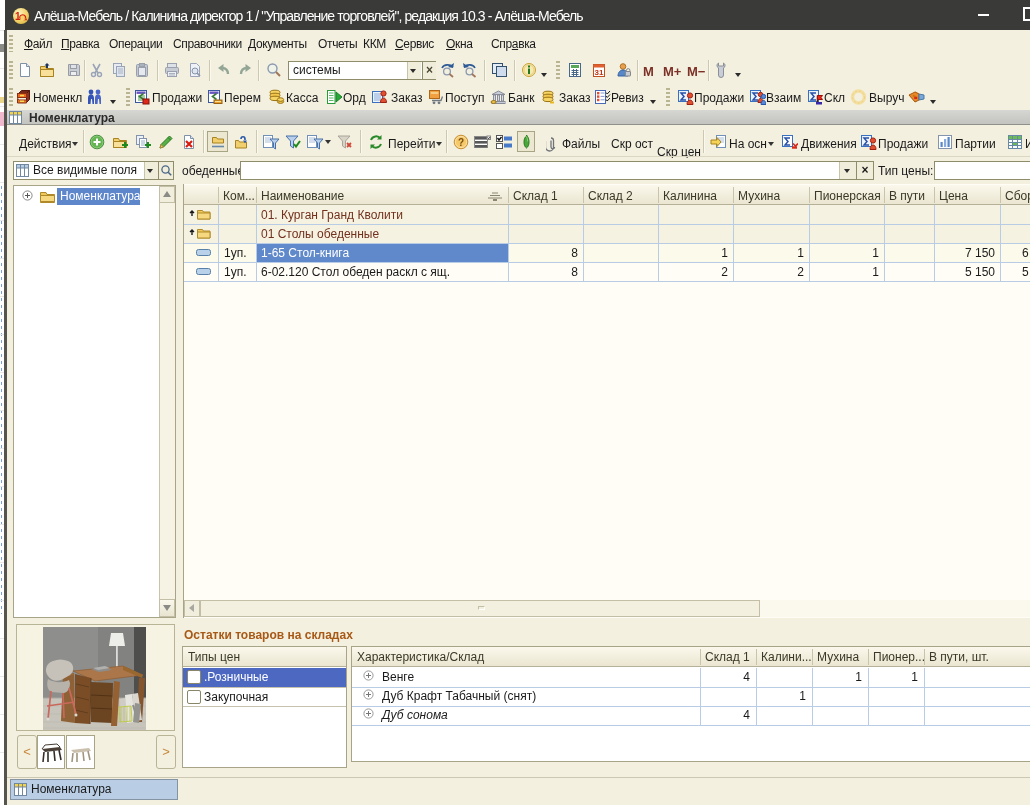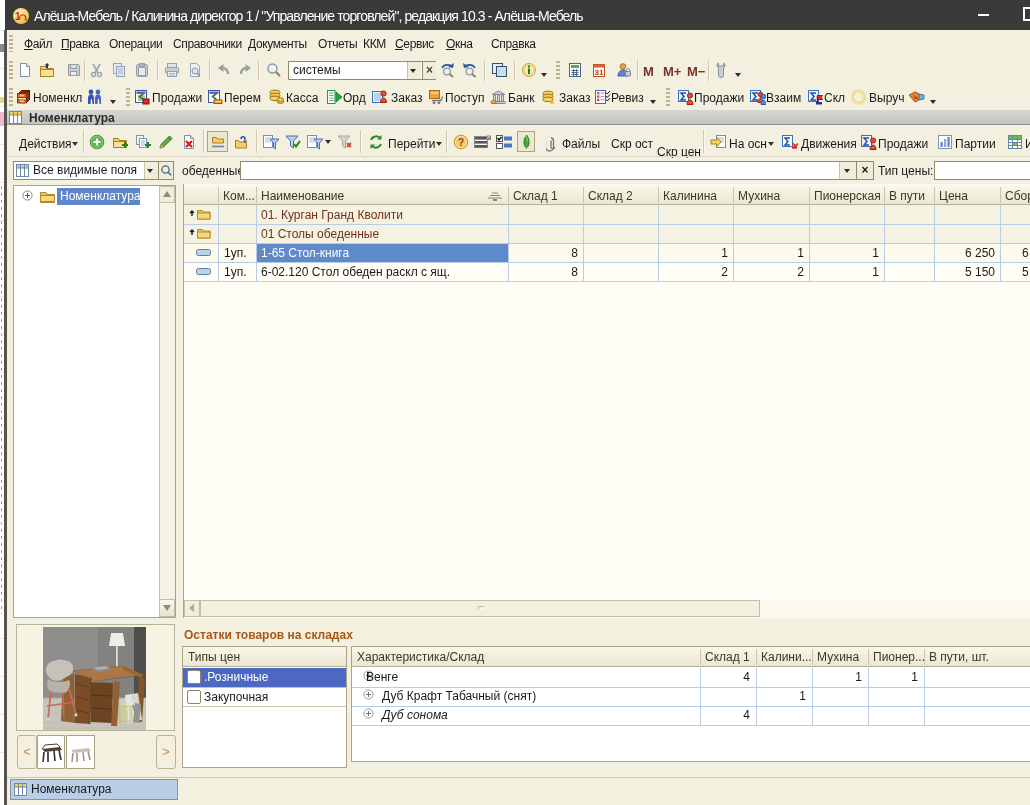--- a/index.html
+++ b/index.html
@@ -706,21 +706,21 @@
     <svg width="15" height="8">
       <rect x="0.5" y="0.5" width="14" height="6" rx="2" fill="#b9d2ea" stroke="#5880a8"></rect>
     </svg>
   </div>
 <div class="abs" style="left:224px;top:246px;">1уп.</div>
 <div class="abs" style="left:261px;top:246px;color:#fff;">1-65 Стол-книга</div>
 <div class="abs num" style="left:508px;top:246px;width:70px;">8</div>
 <div class="abs num" style="left:658px;top:246px;width:70px;">1</div>
 <div class="abs num" style="left:733px;top:246px;width:71px;">1</div>
 <div class="abs num" style="left:809px;top:246px;width:70px;">1</div>
-<div class="abs num" style="left:934px;top:246px;width:61px;">6 250</div>
+<div class="abs num" style="left:934px;top:246px;width:61px;">7 150</div>
 <div class="abs num" style="left:1022px;top:246px;width:30px;text-align:left;">6 1</div>
 <div class="abs" style="left:196px;top:268px;">
     <svg width="15" height="8">
       <rect x="0.5" y="0.5" width="14" height="6" rx="2" fill="#b9d2ea" stroke="#5880a8"></rect>
     </svg>
   </div>
 <div class="abs" style="left:224px;top:265px;">1уп.</div>
 <div class="abs" style="left:261px;top:265px;">6-02.120 Стол обеден раскл с ящ.</div>
 <div class="abs num" style="left:508px;top:265px;width:70px;">8</div>
 <div class="abs num" style="left:658px;top:265px;width:70px;">2</div>
@@ -838,21 +838,21 @@
 <div class="abs bvgl" style="left:924px;"></div>
 <div class="abs bhgl" style="top:687px;"></div>
 <div class="abs bhgl" style="top:706px;"></div>
 <div class="abs bhgl" style="top:725px;"></div>
 <div class="abs" style="left:363px;top:670px;">
     <svg width="11" height="11">
       <circle cx="5.5" cy="5.5" r="4.6" fill="#fff" stroke="#999"></circle>
       <path d="M5.5 3v5M3 5.5h5" stroke="#777"></path>
     </svg>
   </div>
-<div class="abs" style="left:366px;top:670px;">Венге</div>
+<div class="abs" style="left:382px;top:670px;">Венге</div>
 <div class="abs num" style="left:700px;top:670px;width:50px;">4</div>
 <div class="abs num" style="left:812px;top:670px;width:50px;">1</div>
 <div class="abs num" style="left:868px;top:670px;width:50px;">1</div>
 <div class="abs" style="left:363px;top:689px;">
     <svg width="11" height="11">
       <circle cx="5.5" cy="5.5" r="4.6" fill="#fff" stroke="#999"></circle>
       <path d="M5.5 3v5M3 5.5h5" stroke="#777"></path>
     </svg>
   </div>
 <div class="abs" style="left:382px;top:689px;">Дуб Крафт Табачный (снят)</div>

